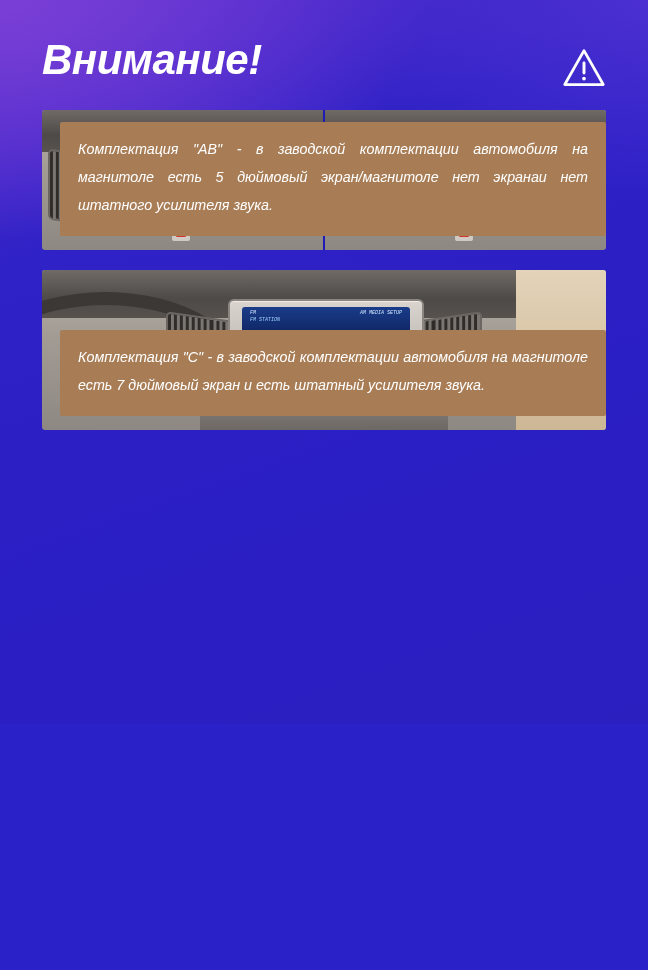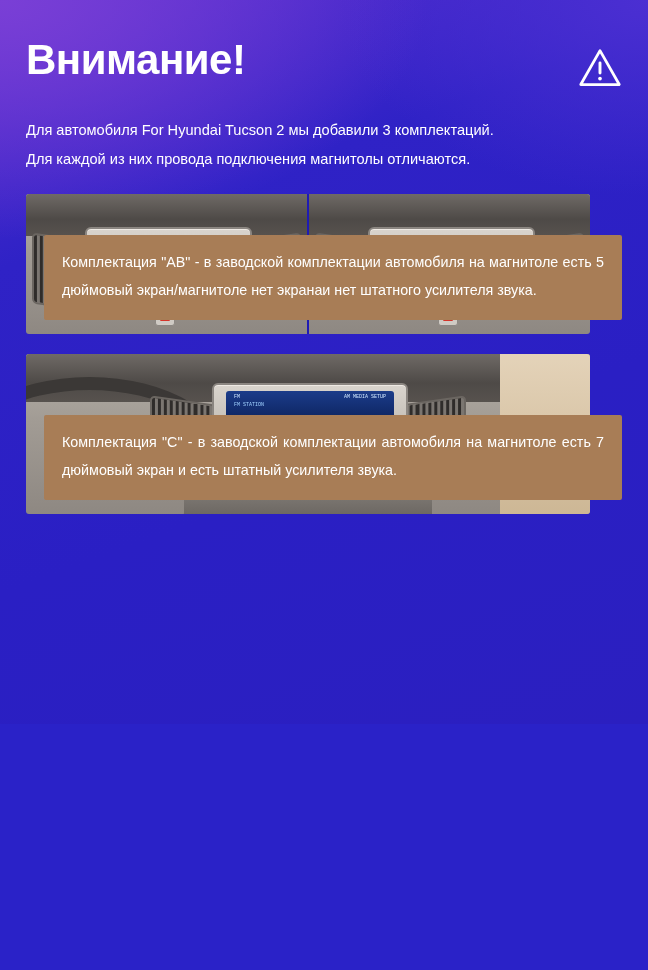--- a/index.html
+++ b/index.html
@@ -15,21 +15,22 @@
   }
   .page {
     position: relative;
     width: 648px;
     height: 724px;
     background:
       radial-gradient(120% 60% at 0% 0%, #7a3fd6 0%, rgba(122,63,214,0) 55%),
       radial-gradient(80% 45% at 100% 0%, #4b2fd2 0%, rgba(75,47,210,0) 60%),
       linear-gradient(160deg, #5b2fd0 0%, #2f22c6 28%, #2a1fc4 62%, #2b1fc0 100%);
     box-sizing: border-box;
-    padding: 0 26px;
+    padding: 0 42px;
+    font-style: italic;
   }
   .header {
     display: flex;
     align-items: flex-start;
     justify-content: space-between;
     padding-top: 38px;
   }
   .title {
     color: #ffffff;
     font-size: 42px;
@@ -237,24 +238,20 @@
     <h1 class="title">Внимание!</h1>
     <span class="warn-icon">
       <svg viewBox="0 0 48 48" width="44" height="44" aria-hidden="true">
         <path d="M24 5 L45 42 H3 Z" fill="none" stroke="#ffffff" stroke-width="3" stroke-linejoin="round"></path>
         <rect x="22.4" y="17" width="3.2" height="14" rx="1.5" fill="#ffffff"></rect>
         <circle cx="24" cy="35.5" r="2" fill="#ffffff"></circle>
       </svg>
     </span>
   </div>
 
-  <div class="intro">
-    <p>Для автомобиля For Hyundai Tucson 2 мы добавили 3 комплектаций.</p>
-    <p>Для каждой из них провода подключения магнитолы отличаются.</p>
-  </div>
 
   <div class="photo-block">
     <div class="photo">
       <div class="half">
         <div class="dash-top"></div>
         <div class="vent-l"></div>
         <div class="vent-r"></div>
         <div class="headunit">
           <div class="hu-screen"></div>
           <div class="hu-knob left"></div>

